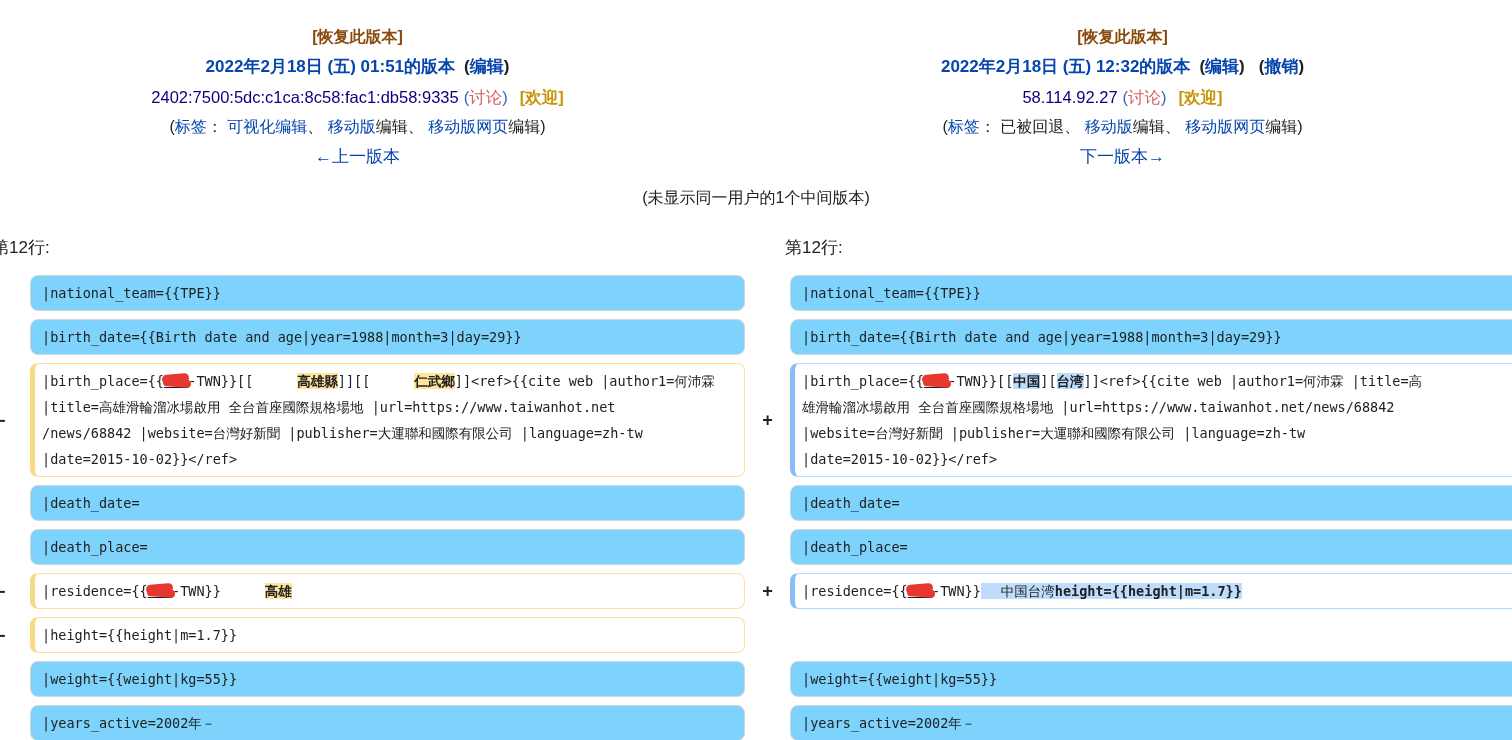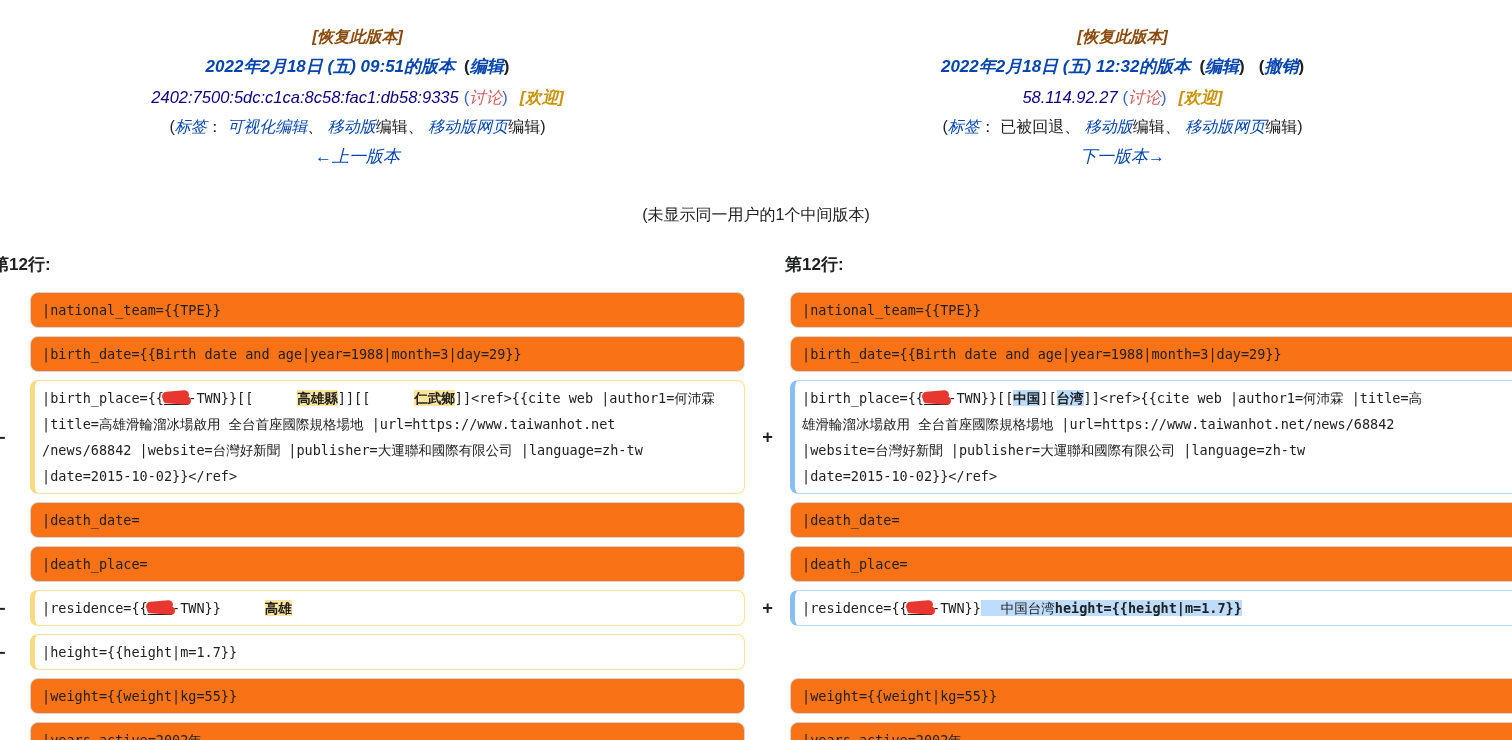--- a/index.html
+++ b/index.html
@@ -1,20 +1,20 @@
 <!DOCTYPE html>
 <html><head>
 <meta charset="utf-8">
 <style>
   html,body{margin:0;padding:0;}
   body{
     width:1512px;height:740px;overflow:hidden;background:#fff;color:#202122;
     font-family:"Liberation Sans",sans-serif;
   }
-  a{text-decoration:none;cursor:pointer;font-style:italic;}
+  a{text-decoration:none;cursor:pointer;}
 
   
   .diff-headers{display:flex;width:1530px;margin-left:-25px;padding-top:22px;}
   .header-col{width:765px;text-align:center;}
   .h-line{height:30px;line-height:30px;font-size:16px;white-space:nowrap;}
   .restore{color:#8a4a0c;font-weight:bold;font-size:16px;}
   .h-date{font-weight:bold;font-size:17px;}
   .rev-link{color:#0645ad;}
   .paren-b{color:#202122;font-weight:bold;}
   .gap8{display:inline-block;width:9px;}
@@ -23,37 +23,37 @@
   .ip{color:#0b0080;}
   .talk-paren{color:#3a63c4;margin-left:5px;}
   .talk-paren.close{margin-left:0;}
   .talk{color:#d25f5f;}
   .welcome{color:#c8940a;font-weight:bold;margin-left:12px;}
   .tags{color:#202122;}
   .tag-link{color:#0645ad;}
   .nav{color:#0645ad;font-size:17px;}
 
   
-  .rev-note{text-align:center;font-size:16px;margin-top:31px;height:24px;line-height:24px;}
-  .line-headers{position:relative;height:26px;margin-top:26px;font-size:17px;font-weight:bold;}
+  .rev-note{text-align:center;font-size:16px;margin-top:14px;height:24px;line-height:24px;}
+  .line-headers{position:relative;height:26px;margin-top:26px;font-size:17px;font-weight:normal;}
   .lineno{position:absolute;top:0;white-space:nowrap;}
   .lineno-left{left:-8px;}
   .lineno-right{left:785px;}
 
   
   #diff-rows{margin-left:-10px;margin-top:13px;}
   .diff-row{display:grid;grid-template-columns:20px 20px 715px 45px 770px;margin-bottom:8px;align-items:stretch;}
   .marker{display:flex;align-items:center;justify-content:center;
     font-family:"DejaVu Sans Mono",monospace;font-weight:bold;font-size:17px;color:#202122;}
   .cell{
     border-radius:8px;padding:4px 11px;
     font-family:"DejaVu Sans Mono",monospace;font-size:13.5px;line-height:26px;color:#202122;
   }
   .code-line{height:26px;white-space:nowrap;overflow:hidden;}
-  .cell.context{background:#f97316;border:1px solid #d2d5da;}
+  .cell.context{background:#7dd3fc;border:1px solid #d2d5da;}
   .cell.deleted{background:#fff;border:1px solid #fbe294;border-left:5px solid #f8da82;padding-left:7px;}
   .cell.added{background:#fff;border:1px solid #b6d8fa;border-left:5px solid #86bef5;padding-left:7px;}
   .cell.empty{background:none;border:none;}
   .hl-del{background:#ffe49c;font-weight:bold;margin-left:44px;}
   .hl-ins{background:#bedcfc;font-weight:bold;}
   .hl-ins.nb,.hl-del.nb{font-weight:normal;padding-left:20px;}
 
   
   .redacted{position:relative;display:inline-block;text-decoration:underline;}
   .redacted::before{
@@ -70,21 +70,21 @@
 
 <div class="page">
 
   <div class="diff-headers">
 
     <div class="header-col">
       <div class="h-line">
         <a class="restore">[恢复此版本]</a>
       </div>
       <div class="h-line h-date">
-        <a class="rev-link">2022年2月18日 (五) 09:51的版本</a><span class="gap8"></span><span class="paren-b">(</span><a class="rev-link">编辑</a><span class="paren-b">)</span>
+        <a class="rev-link">2022年2月18日 (五) 01:51的版本</a><span class="gap8"></span><span class="paren-b">(</span><a class="rev-link">编辑</a><span class="paren-b">)</span>
       </div>
       <div class="h-line h-user">
         <a class="ip">2402:7500:5dc:c1ca:8c58:fac1:db58:9335</a><span class="talk-paren">(</span><a class="talk">讨论</a><span class="talk-paren close">)</span><a class="welcome">[欢迎]</a>
       </div>
       <div class="h-line tags">(<a class="tag-link">标签</a>： <a class="tag-link">可视化编辑</a>、 <a class="tag-link">移动版</a>编辑、 <a class="tag-link">移动版网页</a>编辑)</div>
       <div class="h-line">
         <a class="nav">←上一版本</a>
       </div>
     </div>
 

